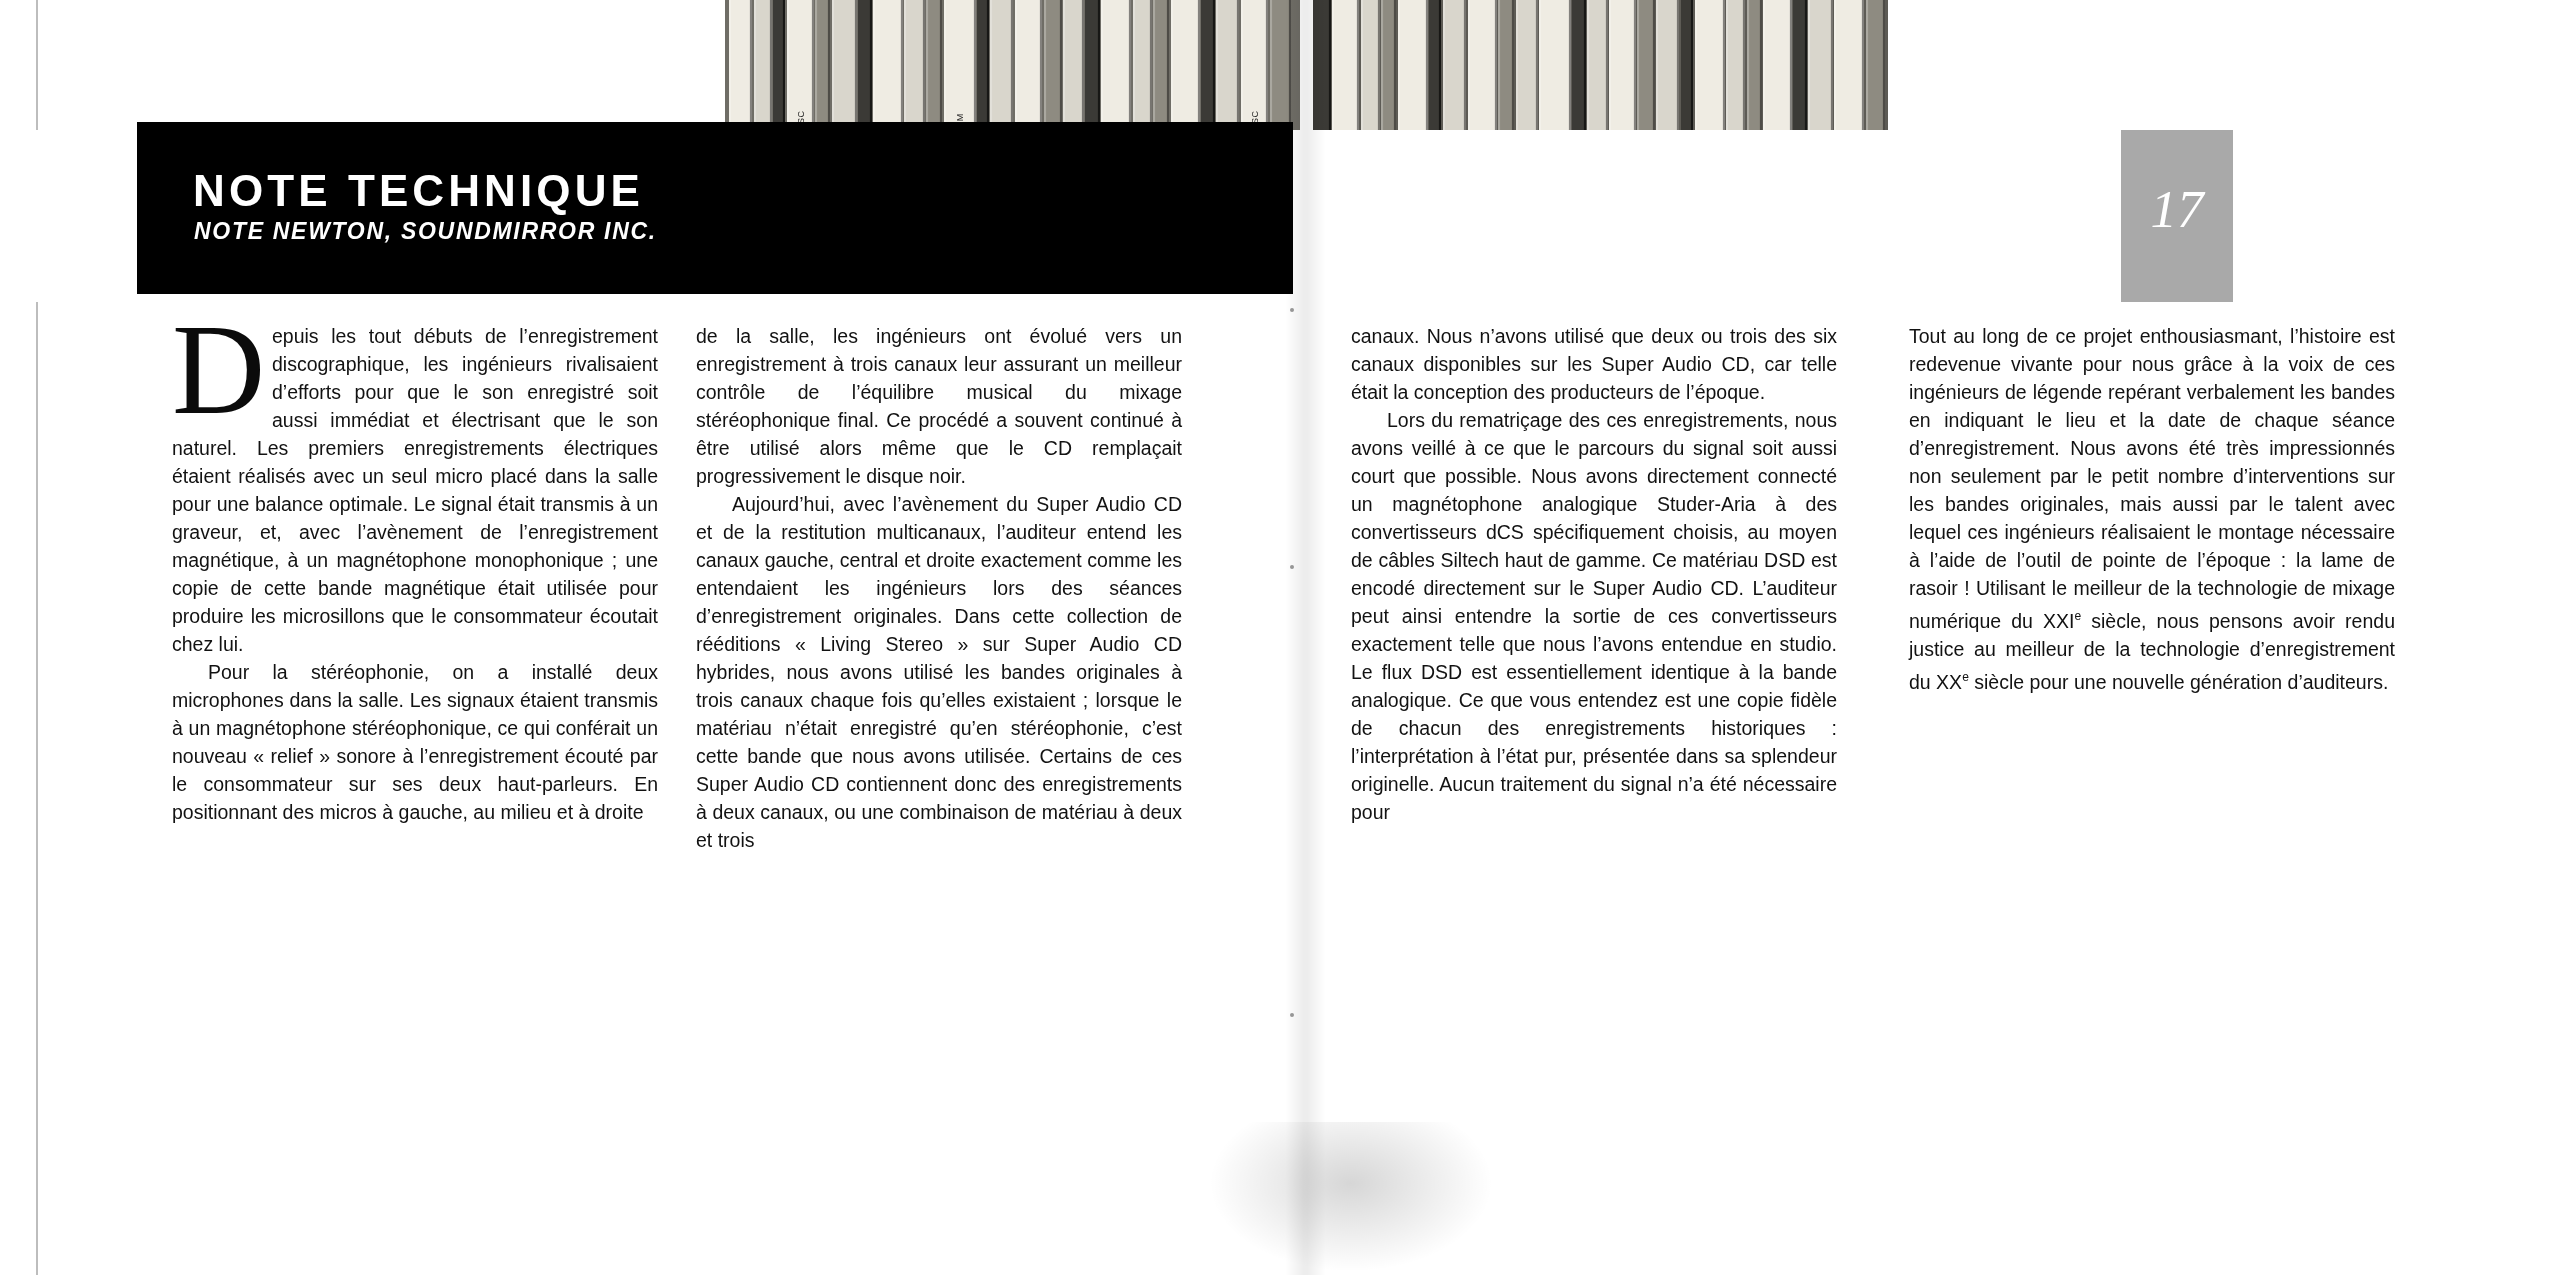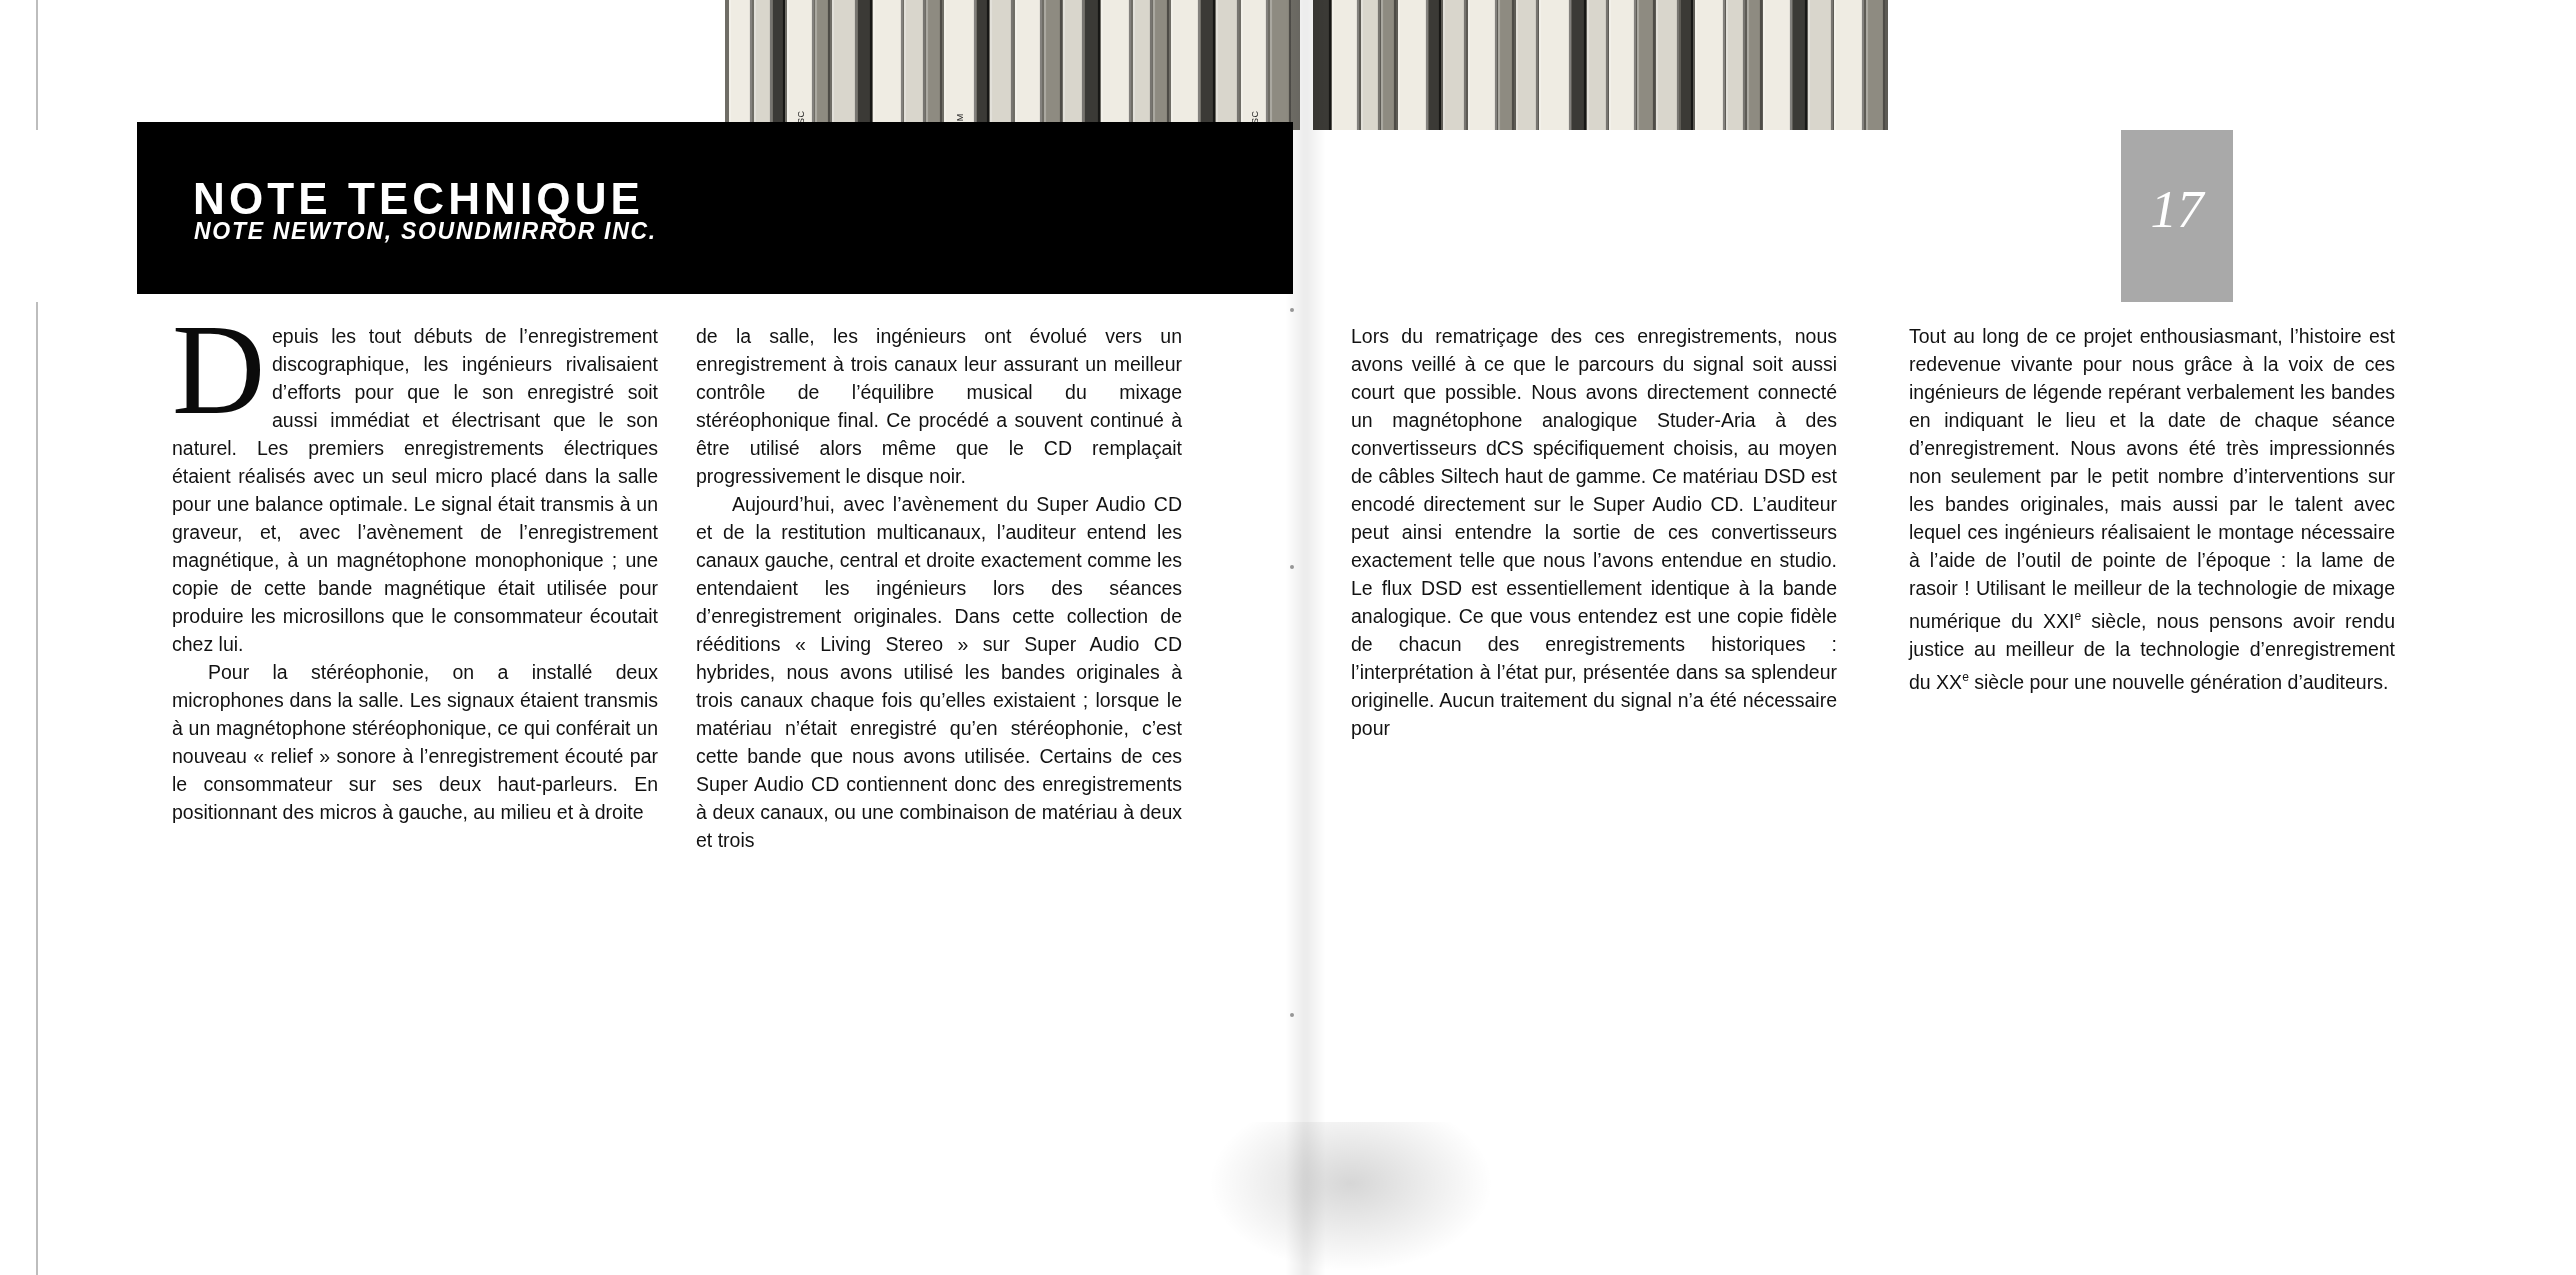--- a/index.html
+++ b/index.html
@@ -111,21 +111,21 @@
     position: absolute;
     left: 137px;
     top: 122px;
     width: 1156px;
     height: 172px;
     background: #000000;
   }
   .title-bar .title {
     position: absolute;
     left: 56px;
-    top: 52px;
+    top: 44px;
     color: #ffffff;
     font-family: "Liberation Sans", sans-serif;
     font-weight: bold;
     font-size: 44px;
     letter-spacing: 4.1px;
   }
   .title-bar .byline {
     position: absolute;
     left: 57px;
     top: 96px;
@@ -294,20 +294,21 @@
       <p><span class="dropcap">D</span><span>epuis les tout débuts de l’enregistrement discographique, les ingénieurs rivalisaient d’efforts pour que le son enregistré soit aussi immédiat et électrisant que le son naturel. Les premiers enregistrements électriques étaient réalisés avec un seul micro placé dans la salle pour une balance optimale. Le signal était transmis à un graveur, et, avec l’avènement de l’enregistrement magnétique, à un magnétophone monophonique ; une copie de cette bande magnétique était utilisée pour produire les microsillons que le consommateur écoutait chez lui.</span></p>
       <p>Pour la stéréophonie, on a installé deux microphones dans la salle. Les signaux étaient transmis à un magnétophone stéréophonique, ce qui conférait un nouveau « relief » sonore à l’enregistrement écouté par le consommateur sur ses deux haut-parleurs. En positionnant des micros à gauche, au milieu et à droite</p>
     </div>
 
     <div class="col c2">
       <p>de la salle, les ingénieurs ont évolué vers un enregistrement à trois canaux leur assurant un meilleur contrôle de l’équilibre musical du mixage stéréophonique final. Ce procédé a souvent continué à être utilisé alors même que le CD remplaçait progressivement le disque noir.</p>
       <p>Aujourd’hui, avec l’avènement du Super Audio CD et de la restitution multicanaux, l’auditeur entend les canaux gauche, central et droite exactement comme les entendaient les ingénieurs lors des séances d’enregistrement originales. Dans cette collection de rééditions « Living Stereo » sur Super Audio CD hybrides, nous avons utilisé les bandes originales à trois canaux chaque fois qu’elles existaient ; lorsque le matériau n’était enregistré qu’en stéréophonie, c’est cette bande que nous avons utilisée. Certains de ces Super Audio CD contiennent donc des enregistrements à deux canaux, ou une combinaison de matériau à deux et trois</p>
     </div>
 
     <div class="col c3">
+      <p>canaux. Nous n’avons utilisé que deux ou trois des six canaux disponibles sur les Super Audio CD, car telle était la conception des producteurs de l’époque.</p>
       <p>Lors du rematriçage des ces enregistrements, nous avons veillé à ce que le parcours du signal soit aussi court que possible. Nous avons directement connecté un magnétophone analogique Studer-Aria à des convertisseurs dCS spécifiquement choisis, au moyen de câbles Siltech haut de gamme. Ce matériau DSD est encodé directement sur le Super Audio CD. L’auditeur peut ainsi entendre la sortie de ces convertisseurs exactement telle que nous l’avons entendue en studio. Le flux DSD est essentiellement identique à la bande analogique. Ce que vous entendez est une copie fidèle de chacun des enregistrements historiques : l’interprétation à l’état pur, présentée dans sa splendeur originelle. Aucun traitement du signal n’a été nécessaire pour</p>
     </div>
 
     <div class="col c4">
       <p>Tout au long de ce projet enthousiasmant, l’histoire est redevenue vivante pour nous grâce à la voix de ces ingénieurs de légende repérant verbalement les bandes en indiquant le lieu et la date de chaque séance d’enregistrement. Nous avons été très impressionnés non seulement par le petit nombre d’interventions sur les bandes originales, mais aussi par le talent avec lequel ces ingénieurs réalisaient le montage nécessaire à l’aide de l’outil de pointe de l’époque : la lame de rasoir ! Utilisant le meilleur de la technologie de mixage numérique du XXI<sup>e</sup> siècle, nous pensons avoir rendu justice au meilleur de la technologie d’enregistrement du XX<sup>e</sup> siècle pour une nouvelle génération d’auditeurs.</p>
     </div>
 
     <div class="tick" style="left:1290px; top:-13.7px;"></div>
     <div class="tick" style="left:1290px; top:243px;"></div>
     <div class="tick" style="left:1290px; top:691px;"></div>

